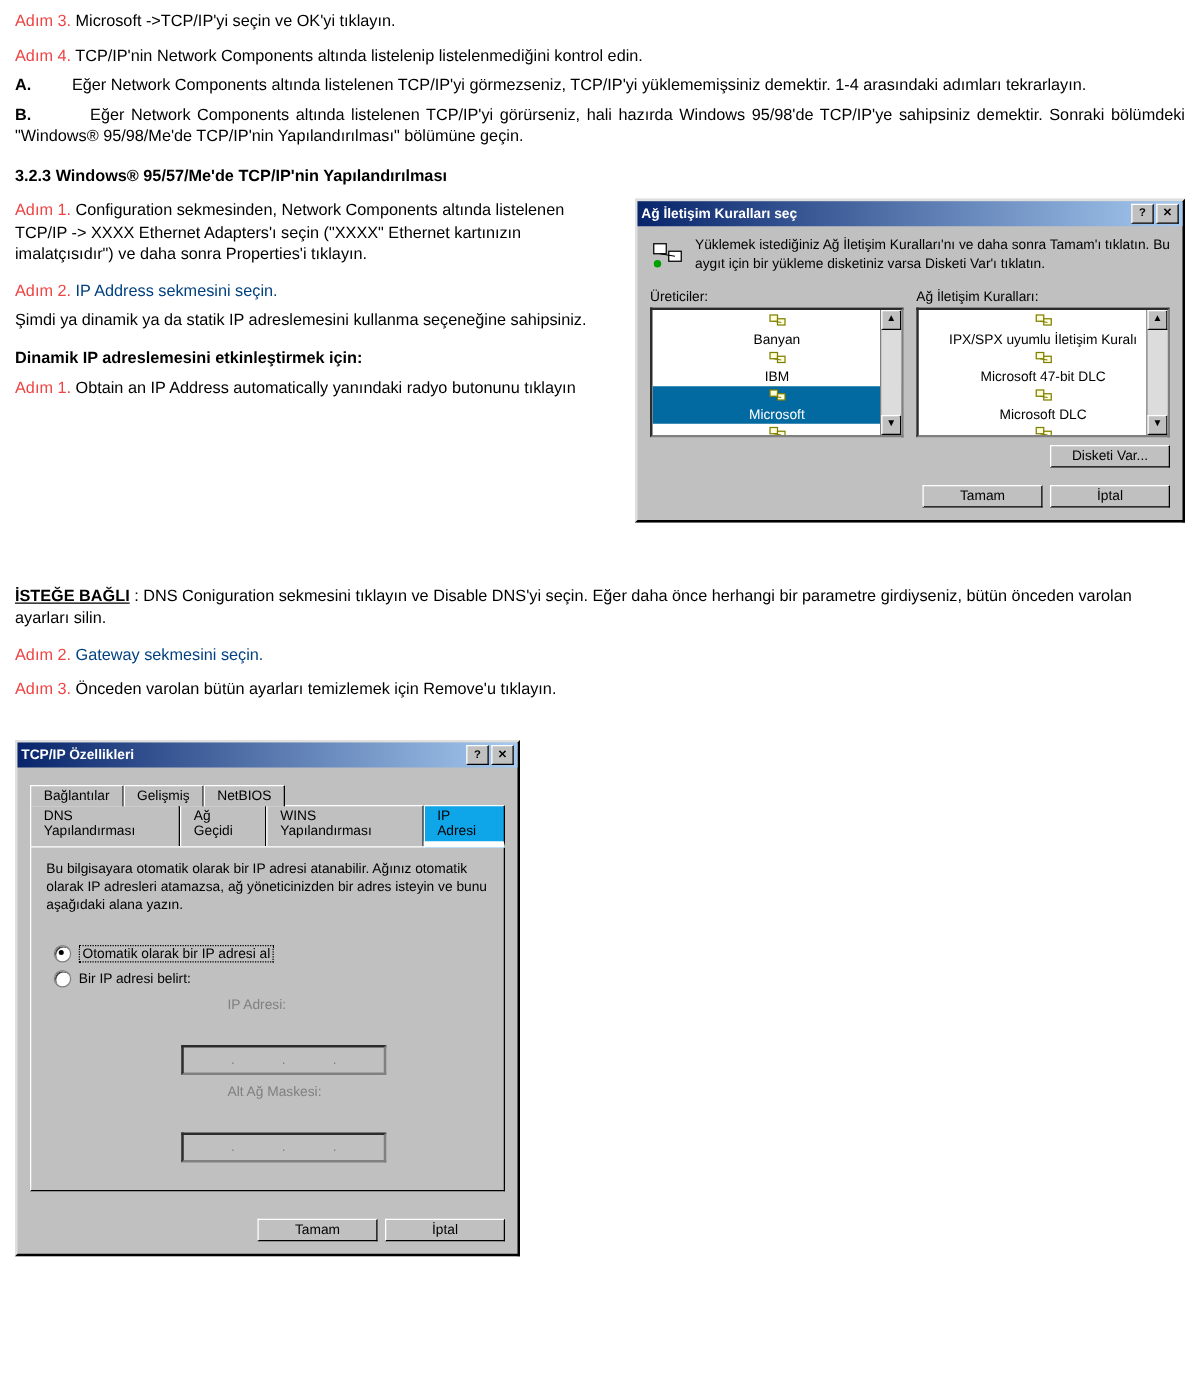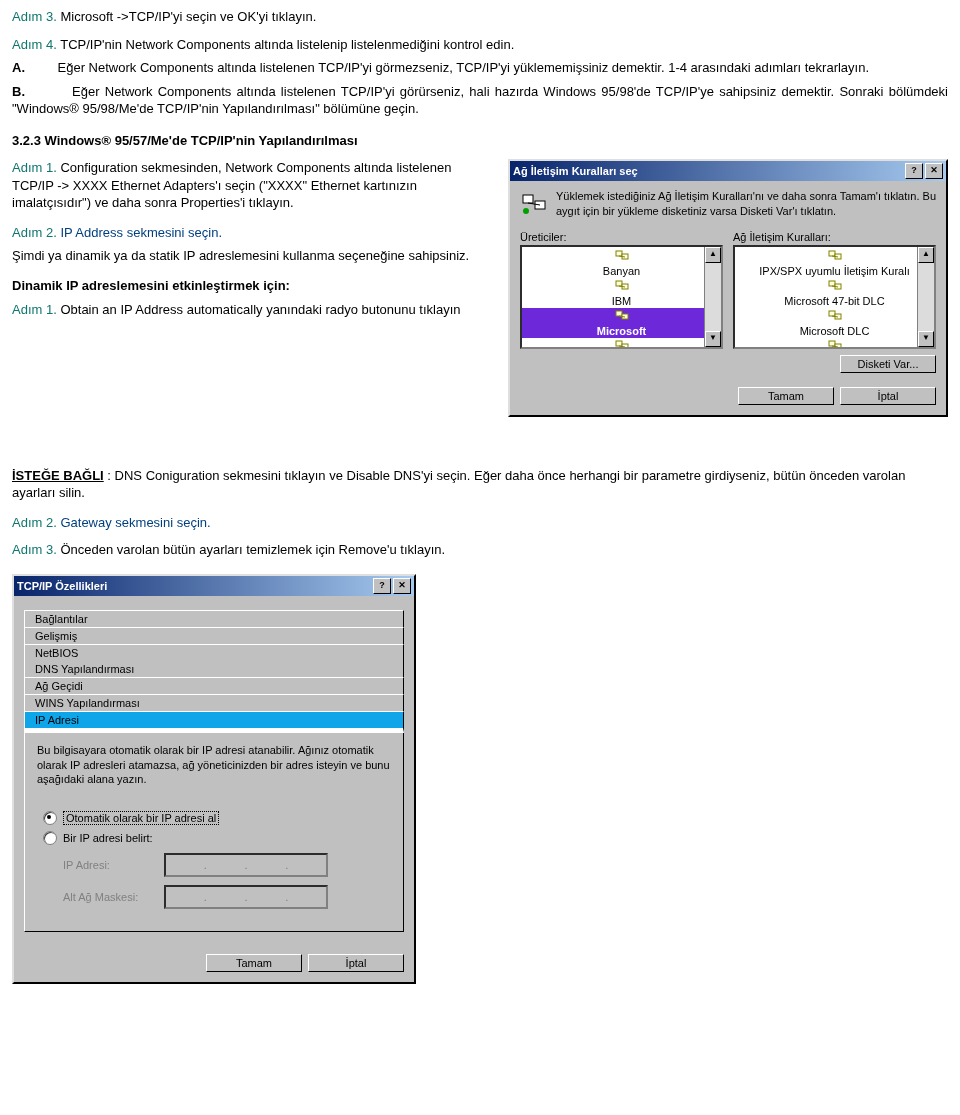--- a/index.html
+++ b/index.html
@@ -6,21 +6,21 @@
     font-family: Arial, Helvetica, sans-serif;
     font-size: 13px;
     color: #000;
     background: #fff;
     margin: 0;
     padding: 8px 12px;
     width: 960px;
     box-sizing: border-box;
   }
   p { margin: 0 0 6px 0; line-height: 1.35; }
-  .step-label { color: #0f766e; font-weight: 400; }
+  .step-label { color: #ef4444; font-weight: 400; }
   .link { color: #004080; }
   b { font-weight: bold; }
   .section-title { font-weight: bold; margin: 14px 0 10px 0; }
   .two-col { display: flex; gap: 16px; align-items: flex-start; }
   .left-col { flex: 1 1 auto; max-width: 480px; }
   .right-col { flex: 0 0 440px; }
   .dialog {
     background: #c0c0c0;
     border: 2px solid #000;
     border-top-color: #dfdfdf;
@@ -56,21 +56,21 @@
     overflow: hidden;
     position: relative;
   }
   .lb-inner { padding: 1px 0; }
   .lb-item {
     display: flex; align-items: center; gap: 4px;
     padding: 1px 0;
     white-space: nowrap;
     flex-direction: column;
   }
-  .lb-item.sel { background: #6d28d9; color: #fff; font-weight: bold; }
+  .lb-item.sel { background: #0369a1; color: #fff; }
   .lb-icon {
     width: 14px; height: 12px;
   }
   .lb-icon svg { width: 14px; height: 12px; display: block; }
   .scrollbar {
     position: absolute; right: 0; top: 0; bottom: 0; width: 16px;
     background: #dcdcdc;
     border-left: 1px solid #808080;
   }
   .sb-btn {
@@ -89,23 +89,23 @@
     min-width: 70px;
     text-align: center;
     cursor: default;
   }
   .btn-row-right { display: flex; justify-content: flex-end; gap: 6px; margin-top: 6px; }
   .list-cols { display: flex; gap: 10px; }
   .list-cols > div { flex: 1; }
   .spacer { height: 50px; }
 
   
-  .dlg2 { width: 400px; margin-top: 15px; }
+  .dlg2 { width: 400px; margin-top: 32px; }
   .tabs { position: relative; margin-top: 6px; }
-  .tabrow { display: flex; flex-direction: column; }
+  .tabrow { display: flex; }
   .tab {
     background: #c0c0c0;
     border: 1px solid #000;
     border-top-color: #fff; border-left-color: #fff;
     border-bottom: none;
     padding: 2px 10px;
     margin-right: 0px;
     position: relative;
     font-size: 11px;
   }
@@ -123,21 +123,21 @@
     width: 12px; height: 12px; border-radius: 50%;
     background: #fff; border: 1px solid #808080;
     box-shadow: inset 1px 1px 0 #404040;
     position: relative;
   }
   .radio.checked::after {
     content: ""; position: absolute; left: 3px; top: 3px;
     width: 4px; height: 4px; background: #000; border-radius: 50%;
   }
   .ip-group { margin-left: 26px; margin-top: 8px; }
-  .ip-row { display: flex; align-items: center; gap: 11px; margin: 8px 0; }
+  .ip-row { display: flex; align-items: center; gap: 26px; margin: 8px 0; flex-direction: column; }
   .ip-label { width: 90px; color: #808080; }
   .ip-box {
     display: flex; background: #c0c0c0;
     border: 2px inset #808080; height: 20px; width: 160px; align-items: center;
   }
   .ip-cell { flex: 1; text-align: center; color: #808080; }
   .ip-dot { color: #808080; }
   .boxed { border: 1px dotted #000; padding: 0 2px; }
   .mt20 { margin-top: 22px; }
 </style>

